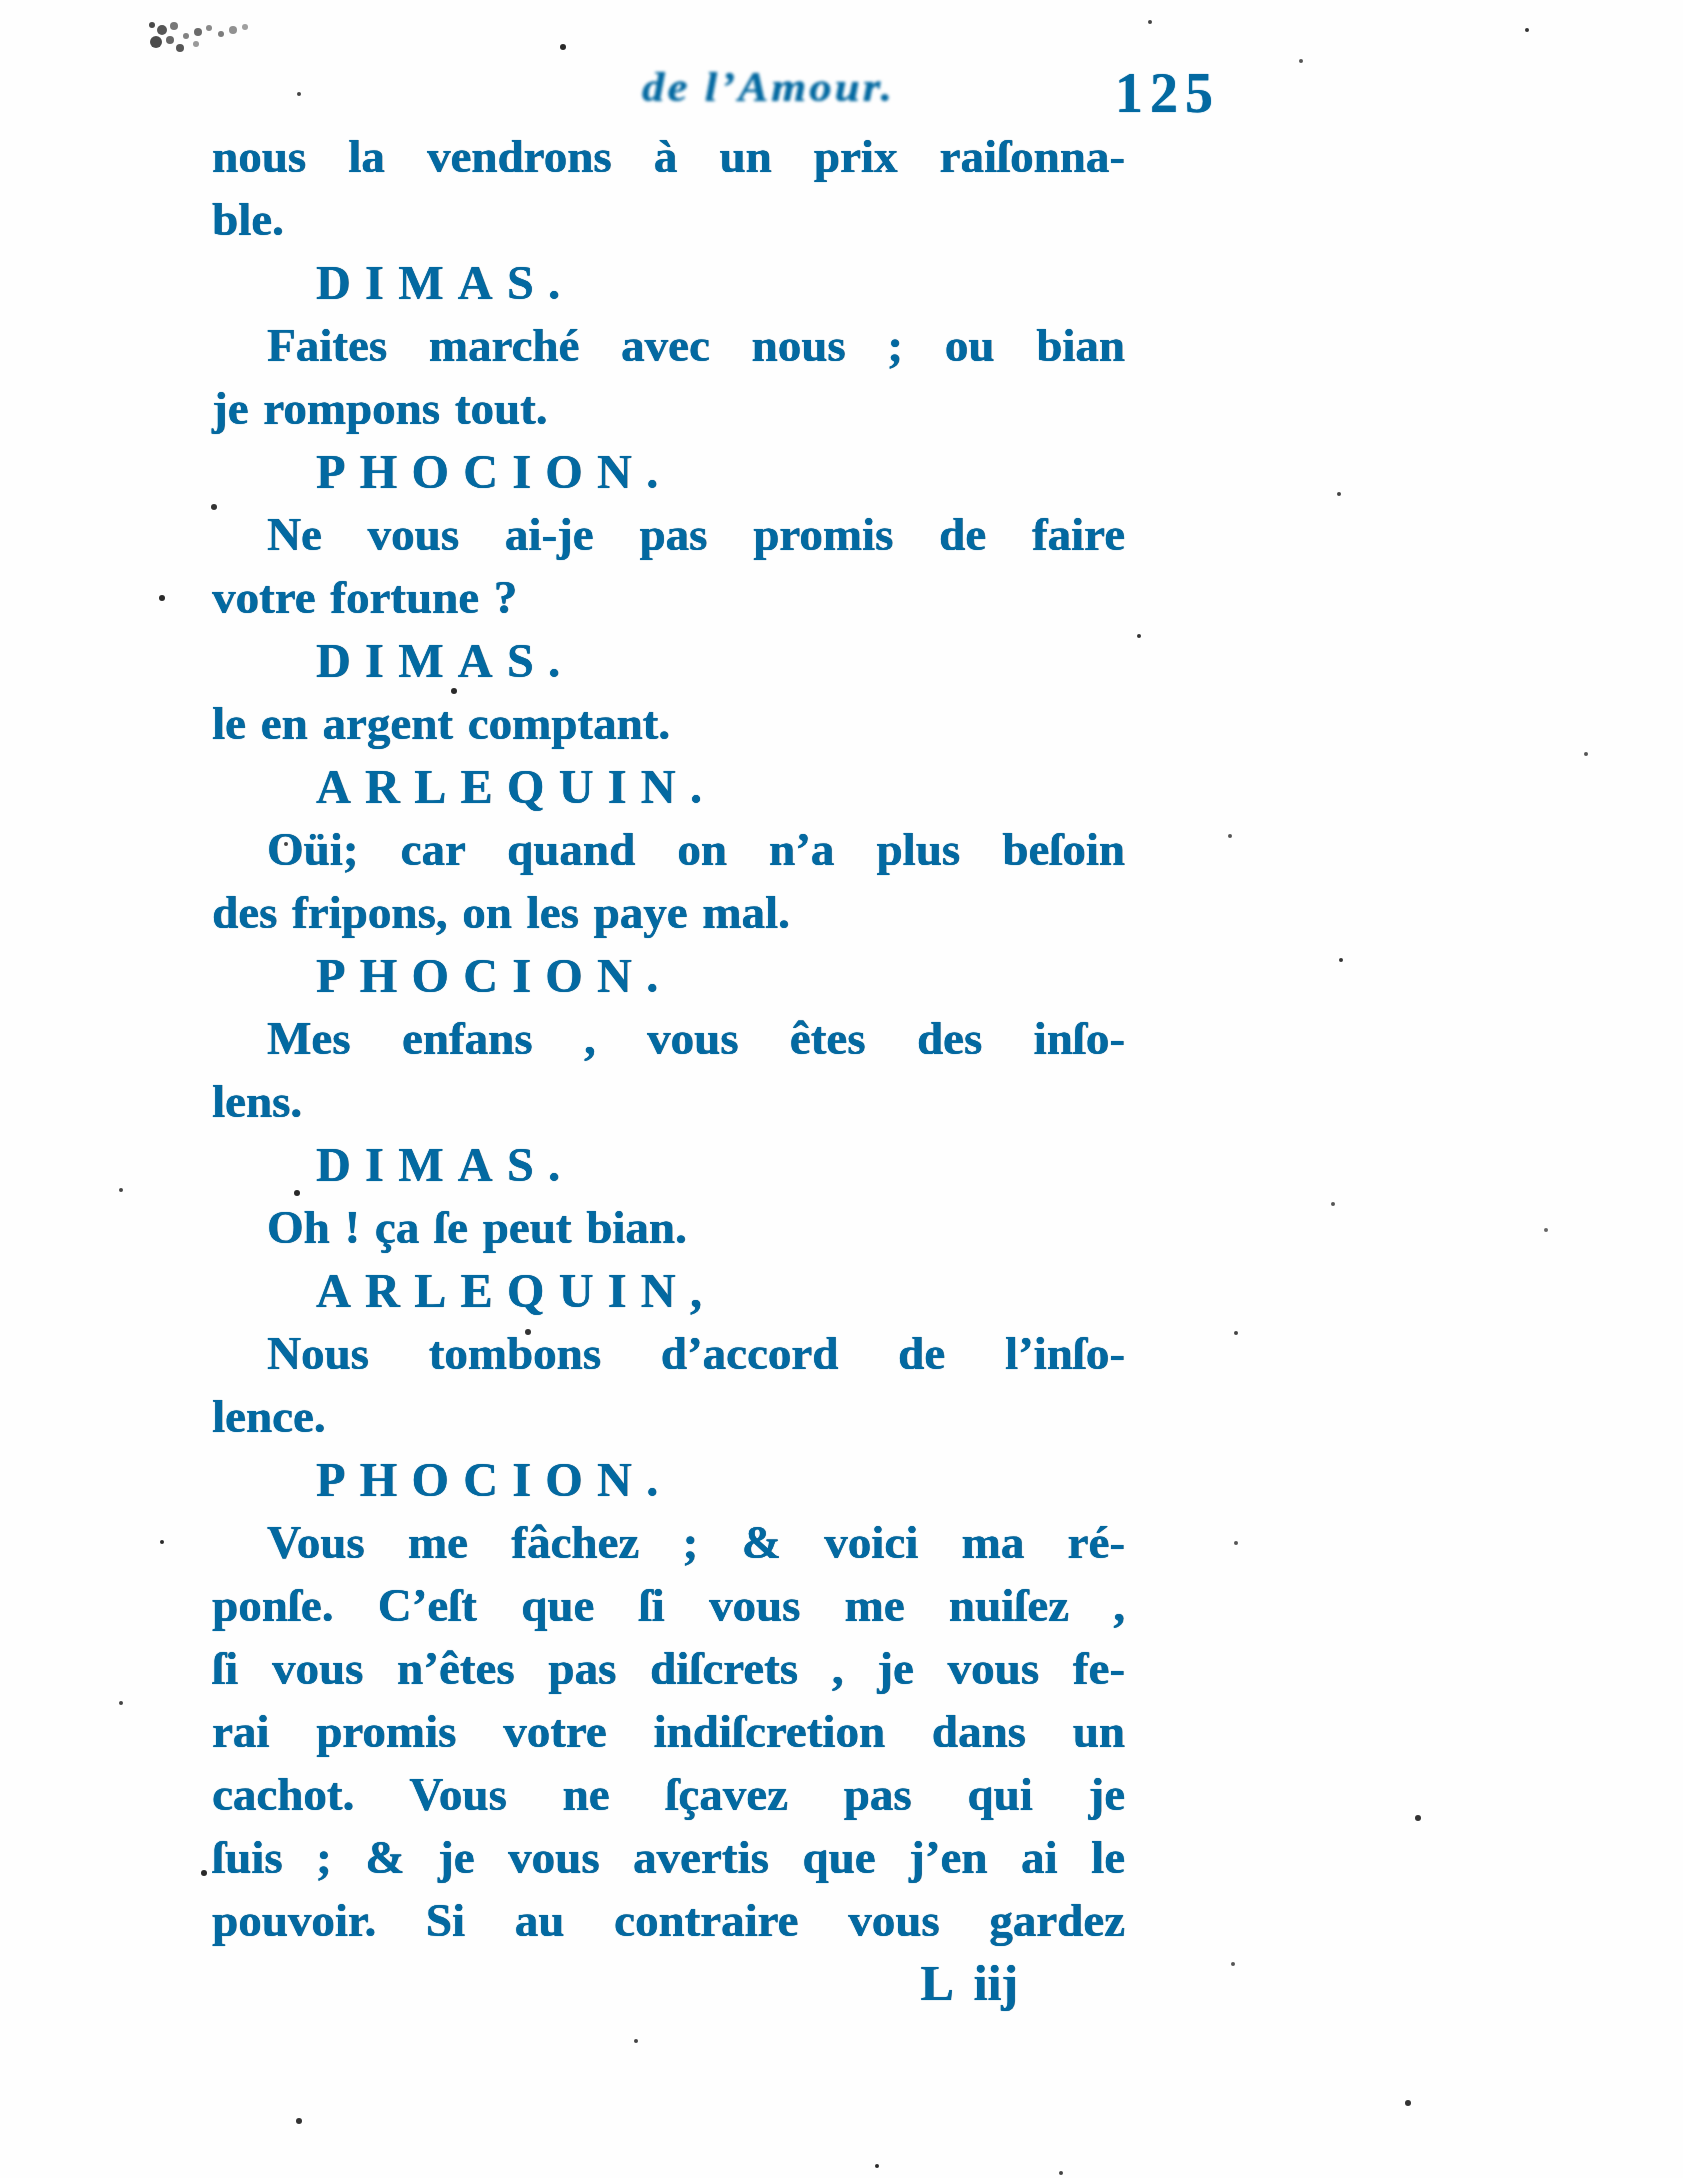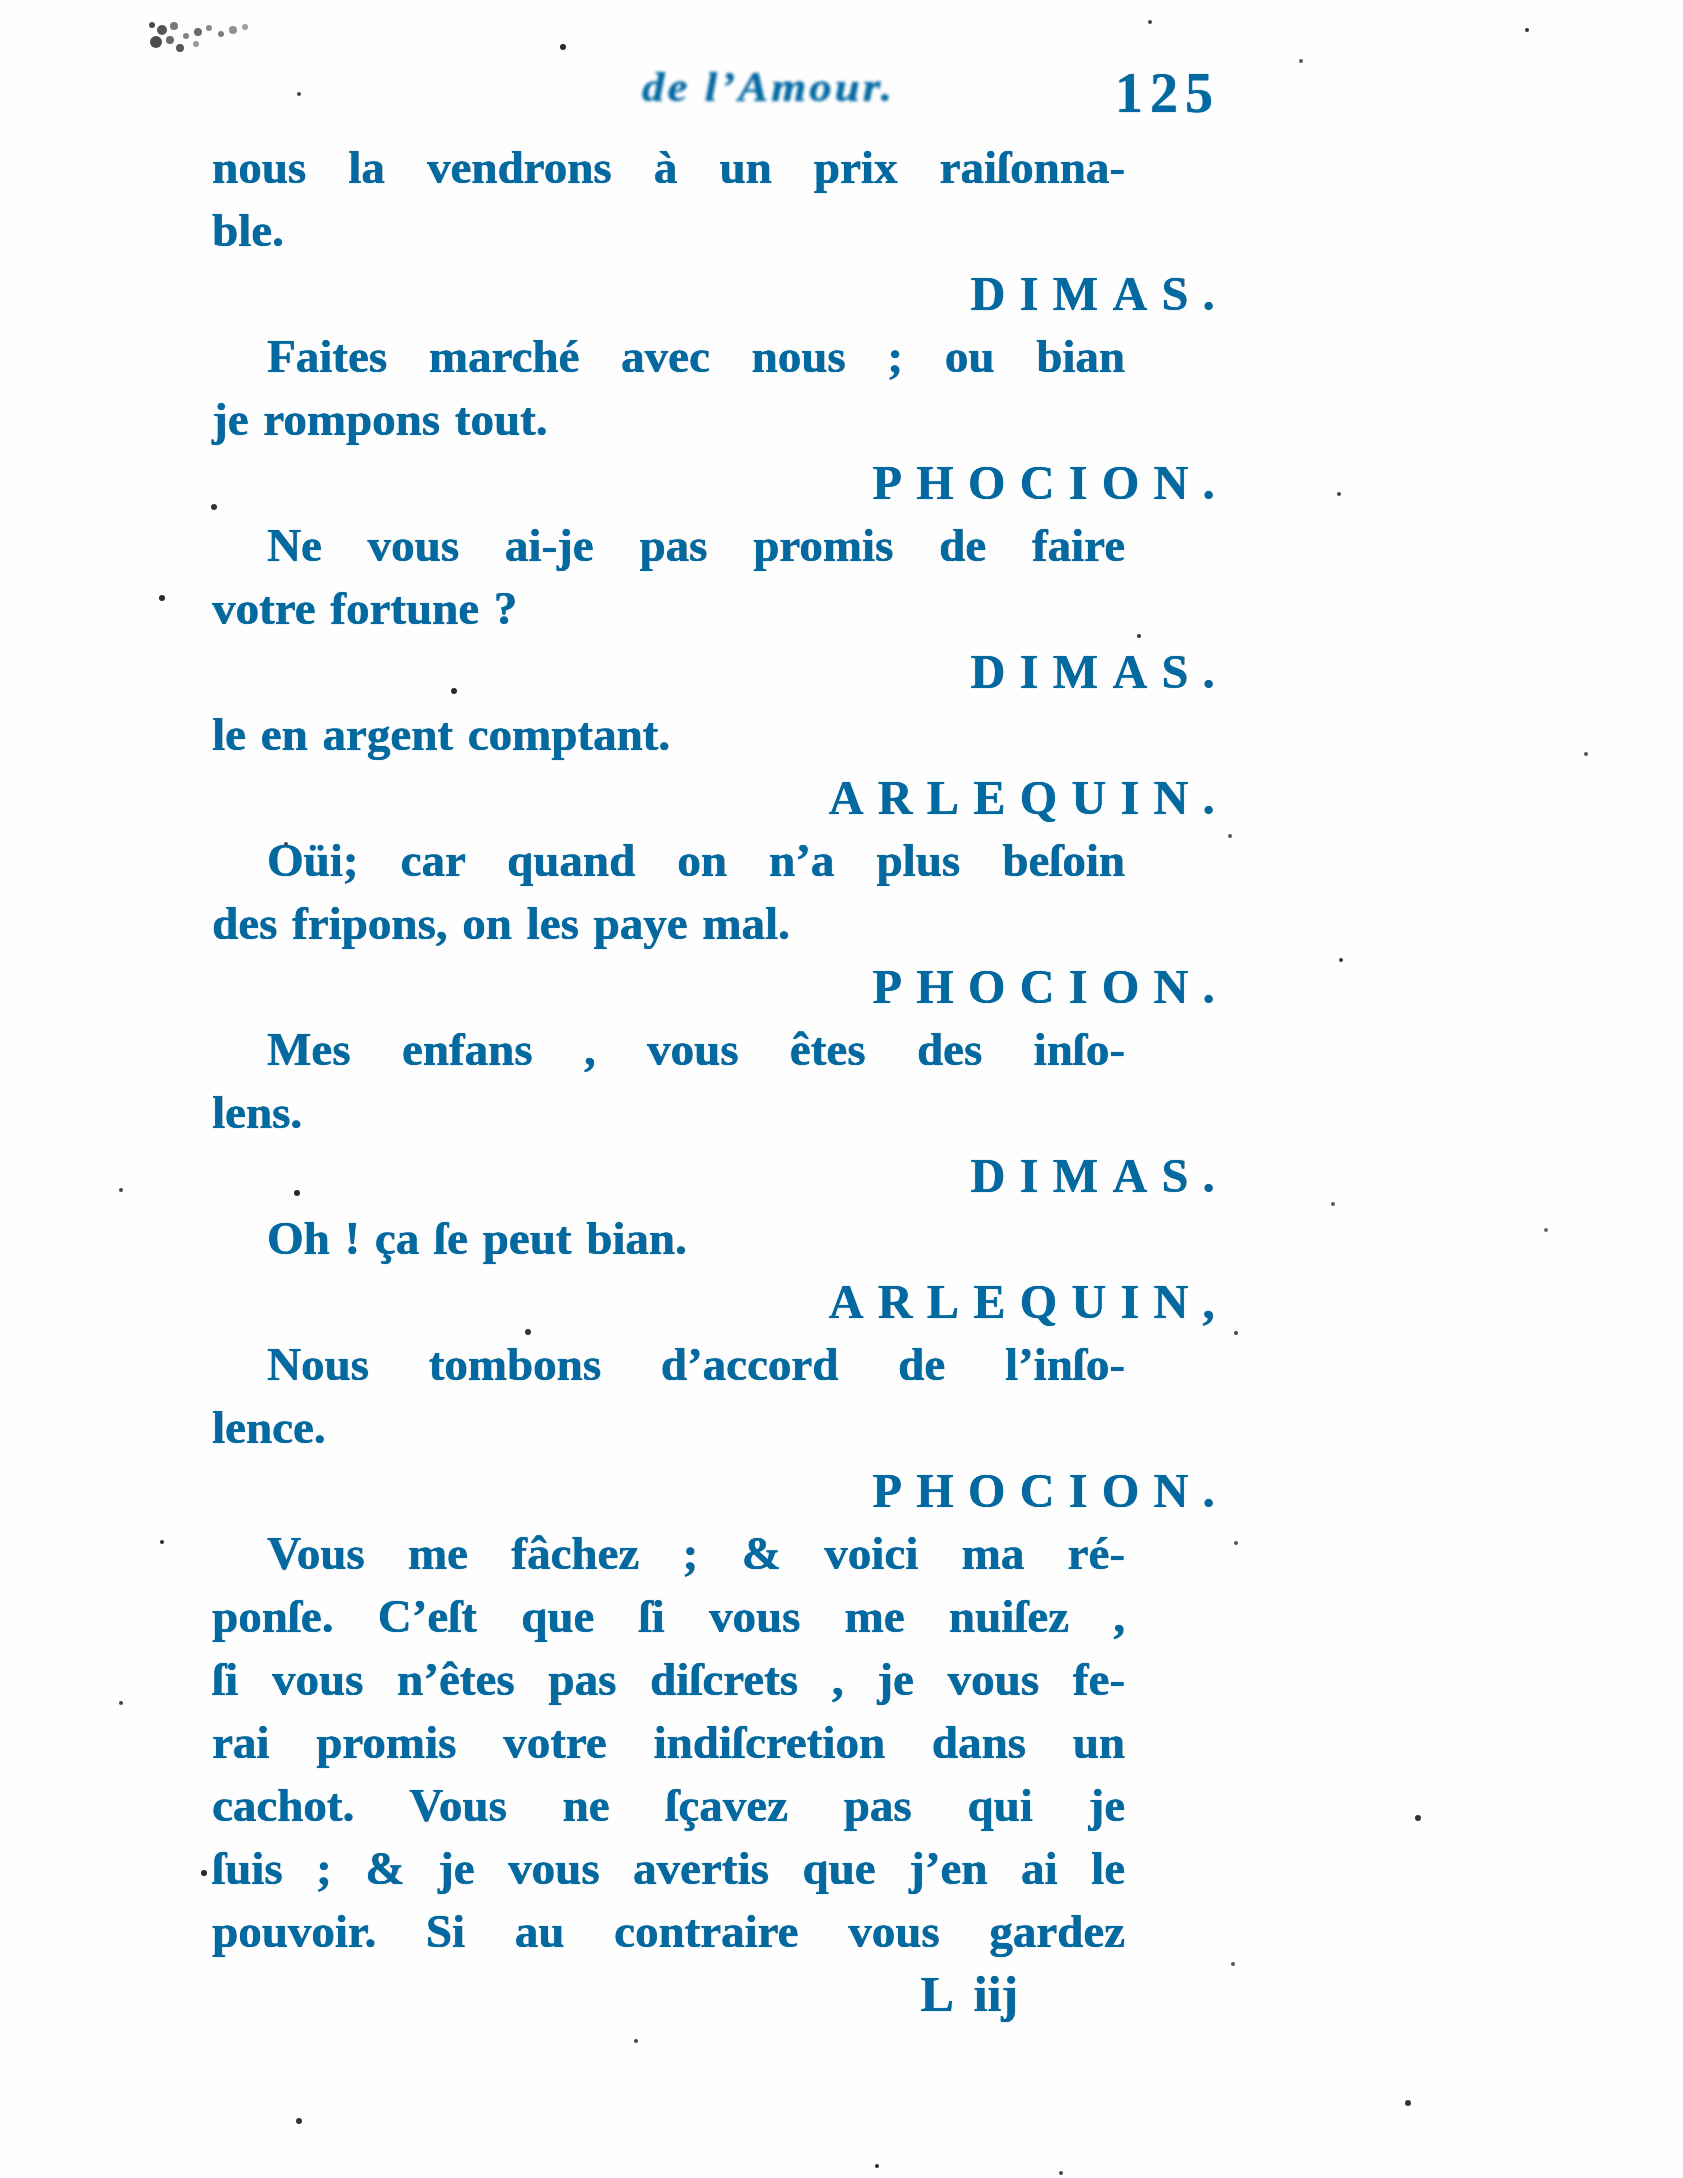--- a/index.html
+++ b/index.html
@@ -23,32 +23,32 @@
     transform:scaleY(0.94);
     white-space:nowrap;
     text-shadow:0 0 1px currentColor;
   }
   .page-number {
     position:absolute; left:1115px; top:61px;
     font-size:56px; letter-spacing:7px;
     text-shadow:0 0 1px currentColor;
   }
   
-  .text-column { position:absolute; left:212px; top:136px; width:913px; }
+  .text-column { position:absolute; left:212px; top:125px; width:913px; }
   .line, .heading, .signature-line {
     height:63px; line-height:63px;
     font-size:47px;
     text-shadow:0 0 0.9px currentColor, 0.4px 0.4px 0 rgba(12,11,9,.55);
   }
   .line { word-spacing:3px; white-space:nowrap; }
   .line.full { white-space:normal; text-align:justify; text-align-last:justify; overflow:hidden; }
   .indent { text-indent:55px; }
   .heading {
     font-size:48px;
-    text-align:right;
+    text-align:left;
     letter-spacing:0.30em;
     transform:translateX(104px);
     white-space:nowrap;
   }
   .signature-line {
     font-size:50px;
     text-align:right;
     padding-right:107px;
     word-spacing:10px;
     font-family:Liberation Serif, serif;

